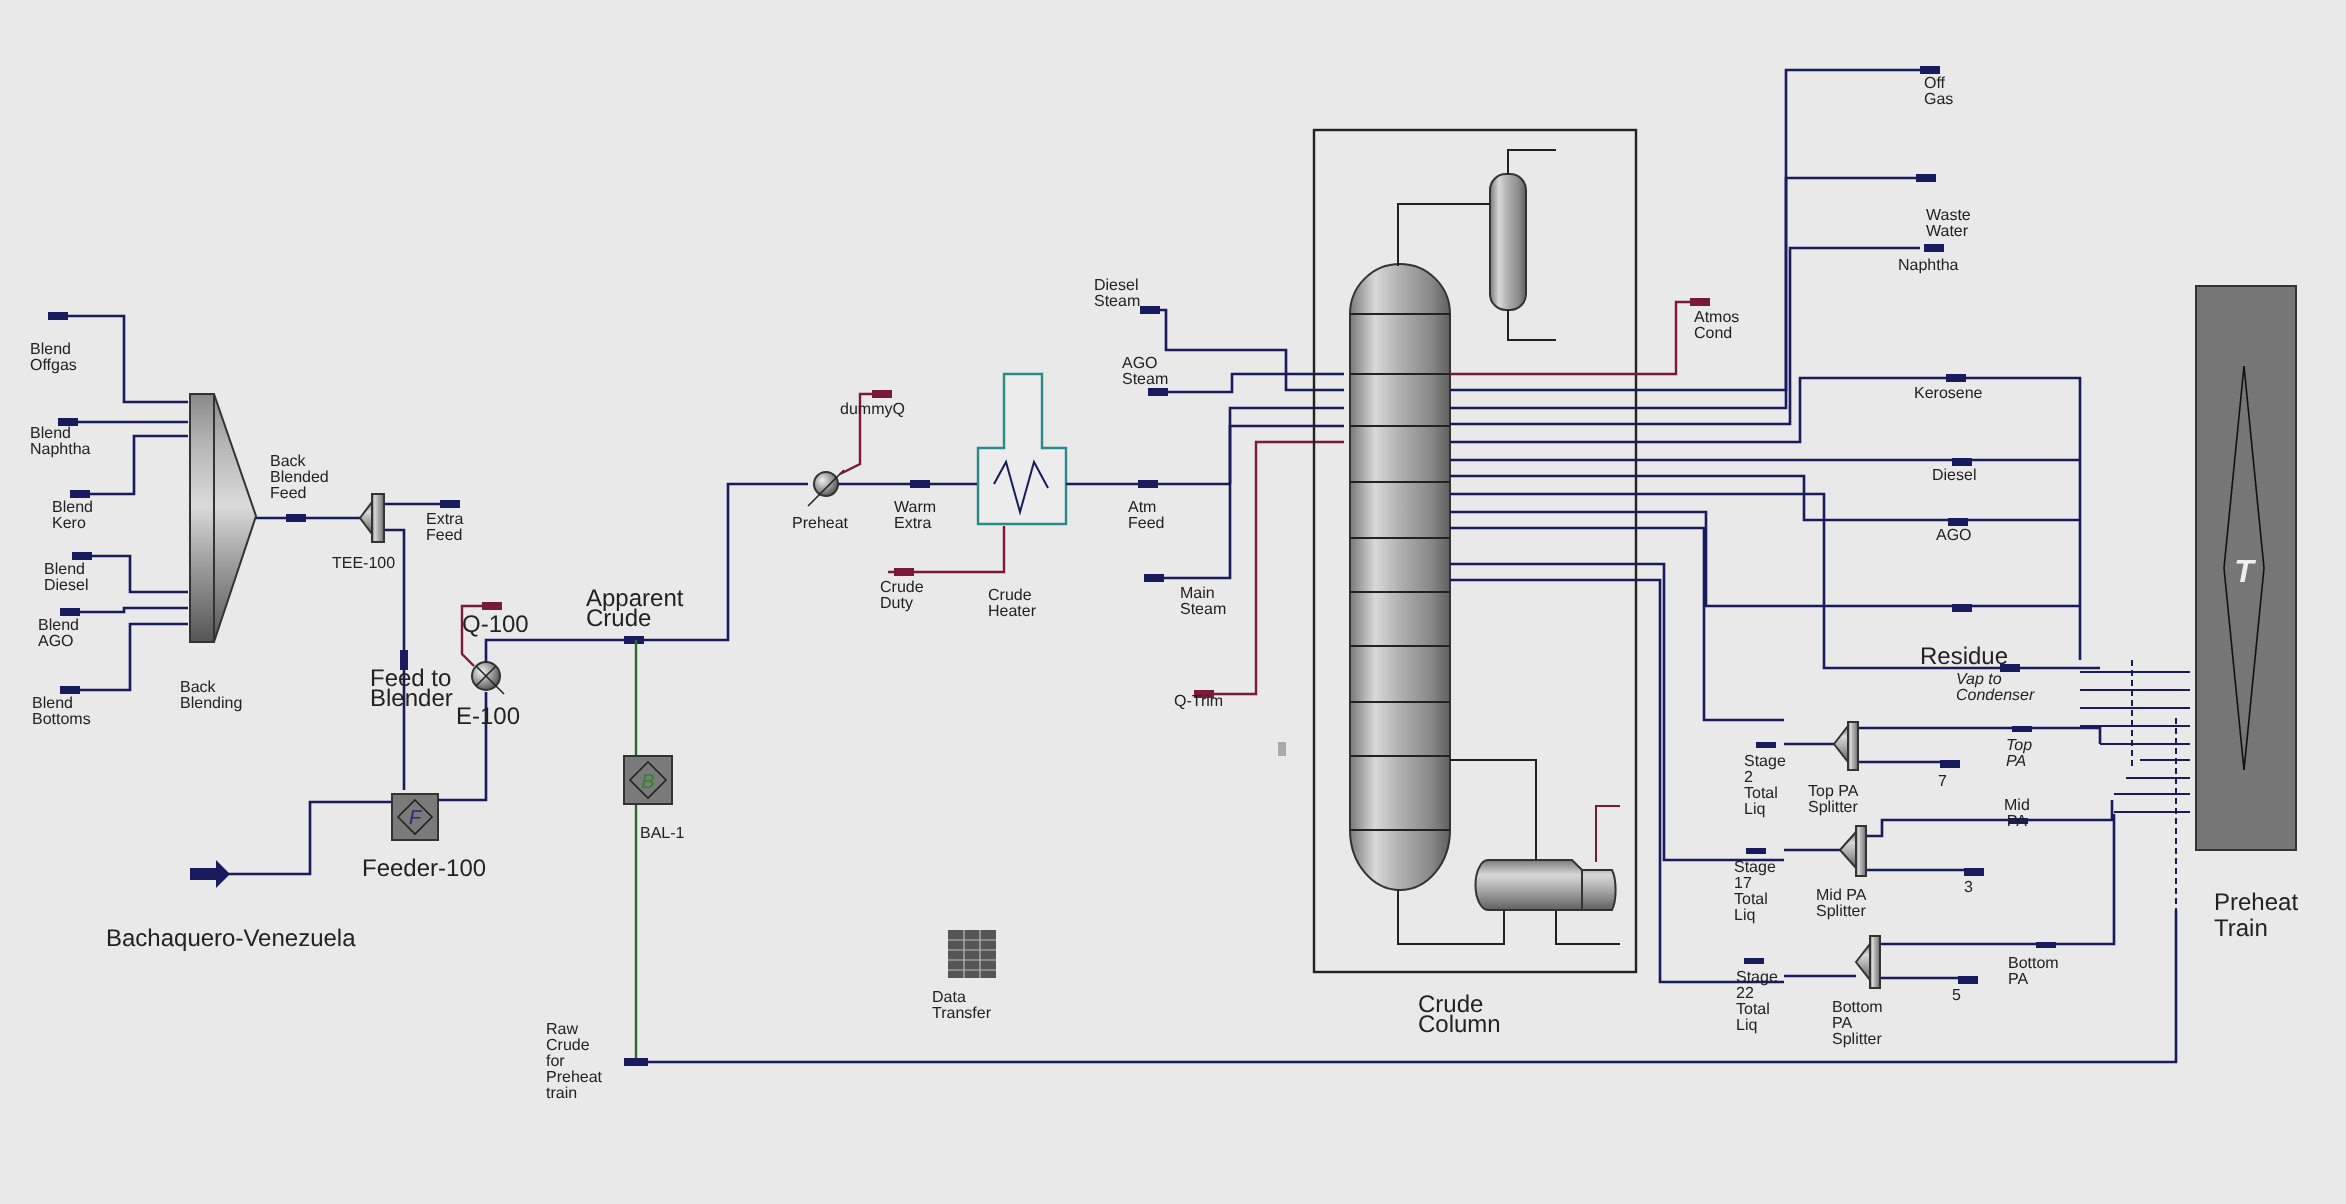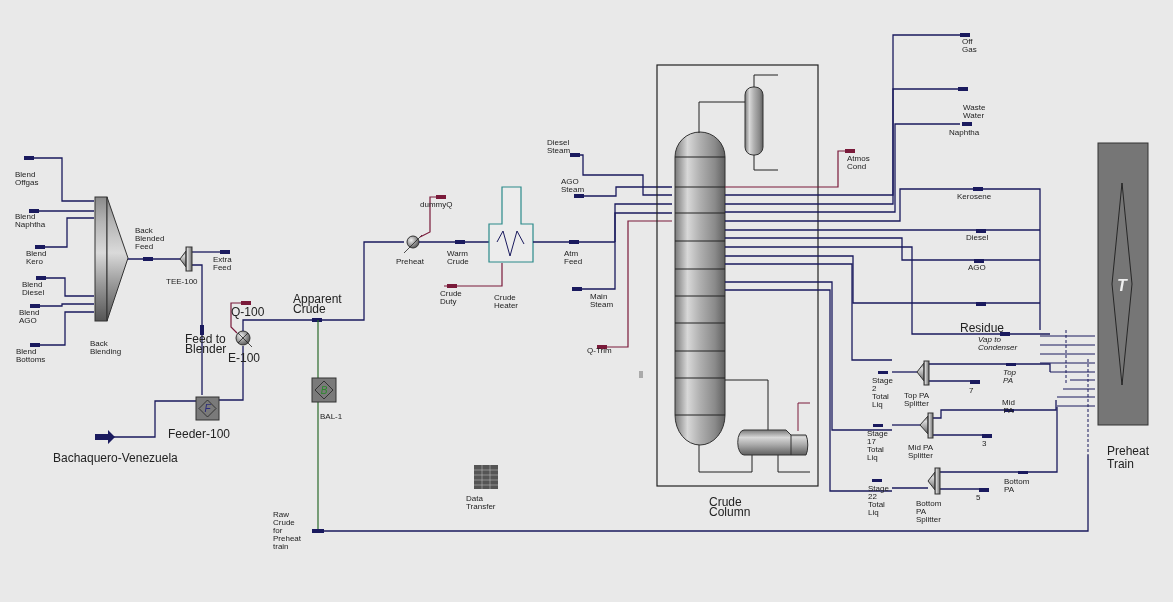--- a/index.html
+++ b/index.html
@@ -290,36 +290,36 @@
 <div class="lbl" style="left:135px;top:227px;">Back
 Blended
 Feed</div>
 <div class="lbl" style="left:166px;top:278px;">TEE-100</div>
 <div class="lbl" style="left:213px;top:256px;">Extra
 Feed</div>
 <div class="lbl-lg" style="left:185px;top:334px;">Feed to
 Blender</div>
 <div class="lbl-lg" style="left:231px;top:307px;">Q-100</div>
 <div class="lbl-lg" style="left:228px;top:353px;">E-100</div>
-<div class="lbl-lg" style="left:168px;top:429px;">Feeder-100</div>
-<div class="lbl-lg" style="left:53px;top:453px;">Bachaquero-Venezuela</div>
+<div class="lbl-lg" style="left:181px;top:429px;">Feeder-100</div>
+<div class="lbl-lg" style="left:53px;top:464px;">Bachaquero-Venezuela</div>
 <div class="lbl-lg" style="left:293px;top:294px;">Apparent
 Crude</div>
 <div class="lbl" style="left:320px;top:413px;">BAL-1</div>
 <div class="lbl" style="left:273px;top:511px;">Raw
 Crude
 for
 Preheat
 train</div>
 <div class="lbl" style="left:466px;top:495px;">Data
 Transfer</div>
 <div class="lbl" style="left:396px;top:258px;">Preheat</div>
 <div class="lbl" style="left:420px;top:201px;">dummyQ</div>
 <div class="lbl" style="left:447px;top:250px;">Warm
-Crude</div>
+Extra</div>
 <div class="lbl" style="left:440px;top:290px;">Crude
 Duty</div>
 <div class="lbl" style="left:494px;top:294px;">Crude
 Heater</div>
 <div class="lbl" style="left:564px;top:250px;">Atm
 Feed</div>
 <div class="lbl" style="left:547px;top:139px;">Diesel
 Steam</div>
 <div class="lbl" style="left:561px;top:178px;">AGO
 Steam</div>

